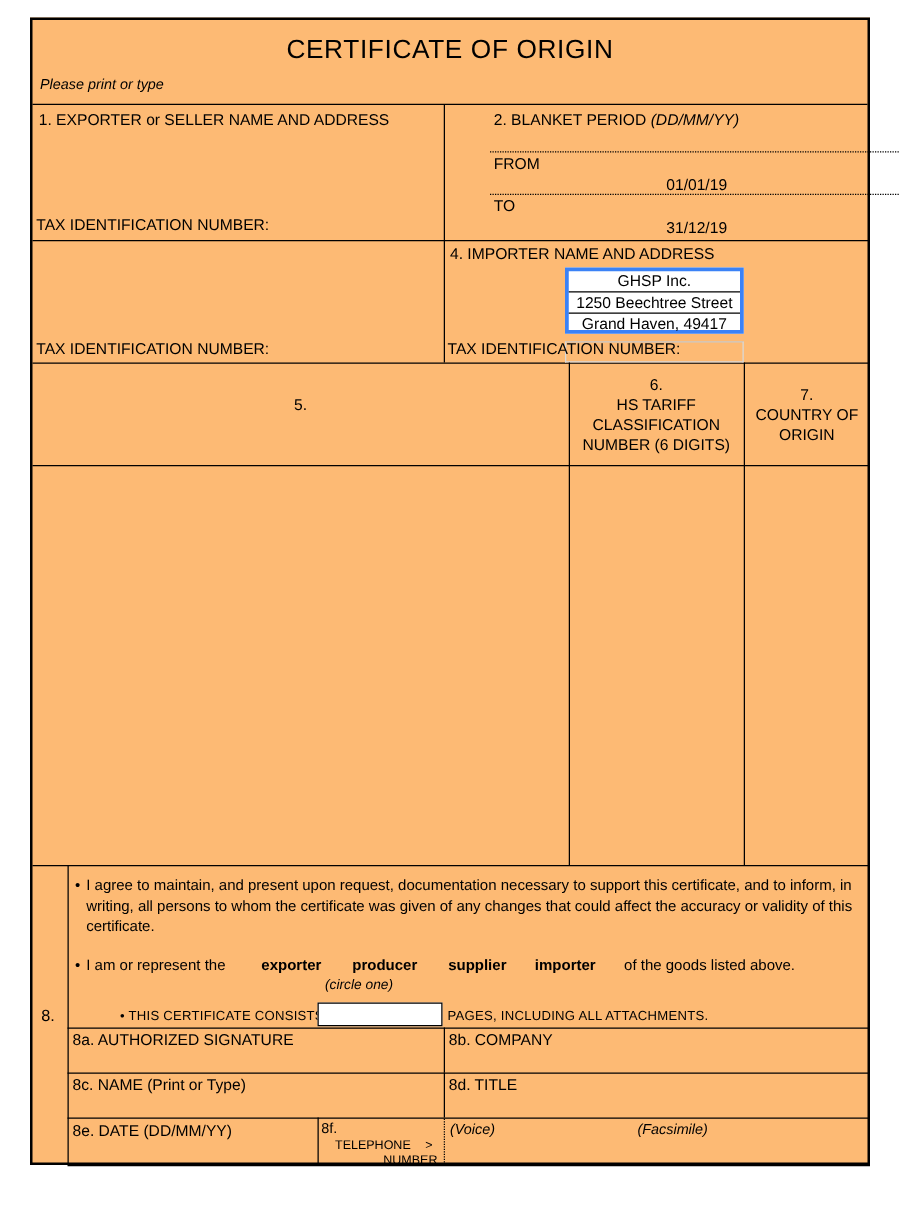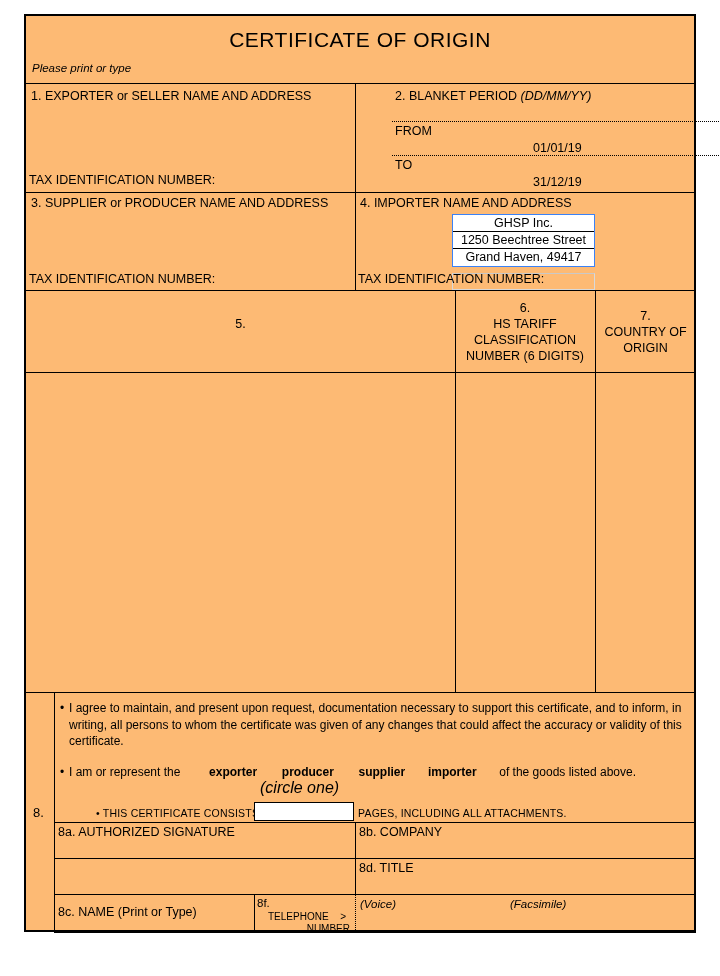--- a/index.html
+++ b/index.html
@@ -90,21 +90,21 @@
 
   .val {
     position: absolute;
     font-size: 12.5px;
     white-space: nowrap;
   }
 
   
   .addr-box {
     position: absolute;
-    border: 1px solid #3b82f6;
+    border: 3px solid #3b82f6;
     box-sizing: border-box;
     background: #fff;
   }
   .addr-line {
     height: 17px;
     line-height: 16px;
     font-size: 12.5px;
     text-align: center;
     box-sizing: border-box;
     border-bottom: 1px solid #000;
@@ -192,21 +192,20 @@
       <div class="val" style="left:143px; top:57px;">01/01/19</div>
       <div class="dotted-h" style="left:2px; top:71px; width:339px;"></div>
       <div class="lbl" style="left:5px; top:74px;">TO</div>
       <div class="val" style="left:143px; top:91px;">31/12/19</div>
     </div>
 
     <div class="cell bl" style="left:329px; top:176px; width:0; height:98px;"></div>
     <div class="cell bb" style="left:0; top:274px; width:670px; height:0;"></div>
 
     <div class="cell" style="left:0; top:176px; width:329px; height:98px;">
-      <div class="lbl" style="left:5px; top:4px;">3.   SUPPLIER or PRODUCER NAME AND ADDRESS</div>
       <div class="lbl" style="left:3px; top:80px;">TAX IDENTIFICATION NUMBER:</div>
       <div class="val" style="left:5px; top:24px;"></div>
       <div class="val" style="left:180px; top:80px;"></div>
     </div>
 
     <div class="cell" style="left:329px; top:176px; width:341px; height:98px;">
       <div class="lbl" style="left:5px; top:4px;">4.   IMPORTER NAME AND ADDRESS</div>
 
       <div class="addr-box" style="left:97px; top:22px; width:143px; height:53px;">
         <div class="addr-line">GHSP Inc.</div>
@@ -266,21 +265,21 @@
         <span class="bold">exporter</span>
         <span style="display:inline-block; width:18px;"></span>
         <span class="bold">producer</span>
         <span style="display:inline-block; width:18px;"></span>
         <span class="bold">supplier</span>
         <span style="display:inline-block; width:16px;"></span>
         <span class="bold">importer</span>
         <span style="display:inline-block; width:16px;"></span>
         <span>of the goods listed above.</span>
       </div>
-      <div class="tiny ital" style="left:200px; top:18px; font-size:16px;">(circle one)</div>
+      <div class="tiny ital" style="left:200px; top:18px; font-size:11px;">(circle one)</div>
     </div>
 
     <div class="tiny tiny-caps" style="left:70px; top:791px;">• THIS CERTIFICATE CONSISTS OF</div>
     <div class="pages-input" style="left:228px; top:786px; width:100px; height:19px;">
       <div class="tiny" style="left:5px; top:3px; font-size:11px;"></div>
     </div>
     <div class="tiny tiny-caps" style="left:332px; top:791px;">PAGES, INCLUDING ALL ATTACHMENTS.</div>
 
     <div class="cell bt" style="left:28px; top:806px; width:642px; height:0;"></div>
     <div class="cell bl" style="left:329px; top:806px; width:0; height:36px;"></div>
@@ -289,33 +288,37 @@
       <div class="val" style="left:6px; top:19px;"></div>
     </div>
     <div class="cell" style="left:329px; top:806px; width:397px; height:36px;">
       <div class="lbl" style="left:4px; top:3px;">8b. COMPANY</div>
       <div class="val" style="left:6px; top:19px;"></div>
     </div>
 
     <div class="cell bt" style="left:28px; top:842px; width:642px; height:0;"></div>
     <div class="cell bl" style="left:329px; top:842px; width:0; height:36px;"></div>
     <div class="cell" style="left:28px; top:842px; width:301px; height:36px;">
-      <div class="lbl" style="left:4px; top:3px;margin-top:44px;">8c. NAME (Print or Type)</div>
+      <div class="lbl" style="left:4px; top:3px;">8c. NAME (Print or Type)</div>
       <div class="val" style="left:6px; top:19px;"></div>
     </div>
     <div class="cell" style="left:329px; top:842px; width:341px; height:36px;">
       <div class="lbl" style="left:4px; top:3px;">8d. TITLE</div>
       <div class="val" style="left:6px; top:19px;"></div>
     </div>
 
     <div class="cell bt" style="left:28px; top:878px; width:642px; height:0;"></div>
     <div class="cell bl" style="left:228px; top:878px; width:0; height:38px;"></div>
     <div class="dotted-v" style="left:329px; top:879px; height:37px;"></div>
     <div class="cell bb" style="left:28px; top:916px; width:642px; height:0;"></div>
 
+    <div class="cell" style="left:28px; top:878px; width:200px; height:38px;">
+      <div class="lbl" style="left:4px; top:4px;">8e. DATE (DD/MM/YY)</div>
+      <div class="val" style="left:6px; top:21px;"></div>
+    </div>
 
     <div class="cell" style="left:228px; top:878px; width:101px; height:38px;">
       <div class="tiny" style="left:3px; top:3px; font-size:11.5px;">8f.</div>
       <div class="tiny" style="left:14px; top:17px;">
         <span>TELEPHONE</span>
         <span style="display:inline-block; width:6px;"></span>
         <span>&gt;</span>
       </div>
       <div class="tiny" style="left:0; top:29px; width:96px; text-align:right;">NUMBER</div>
     </div>

